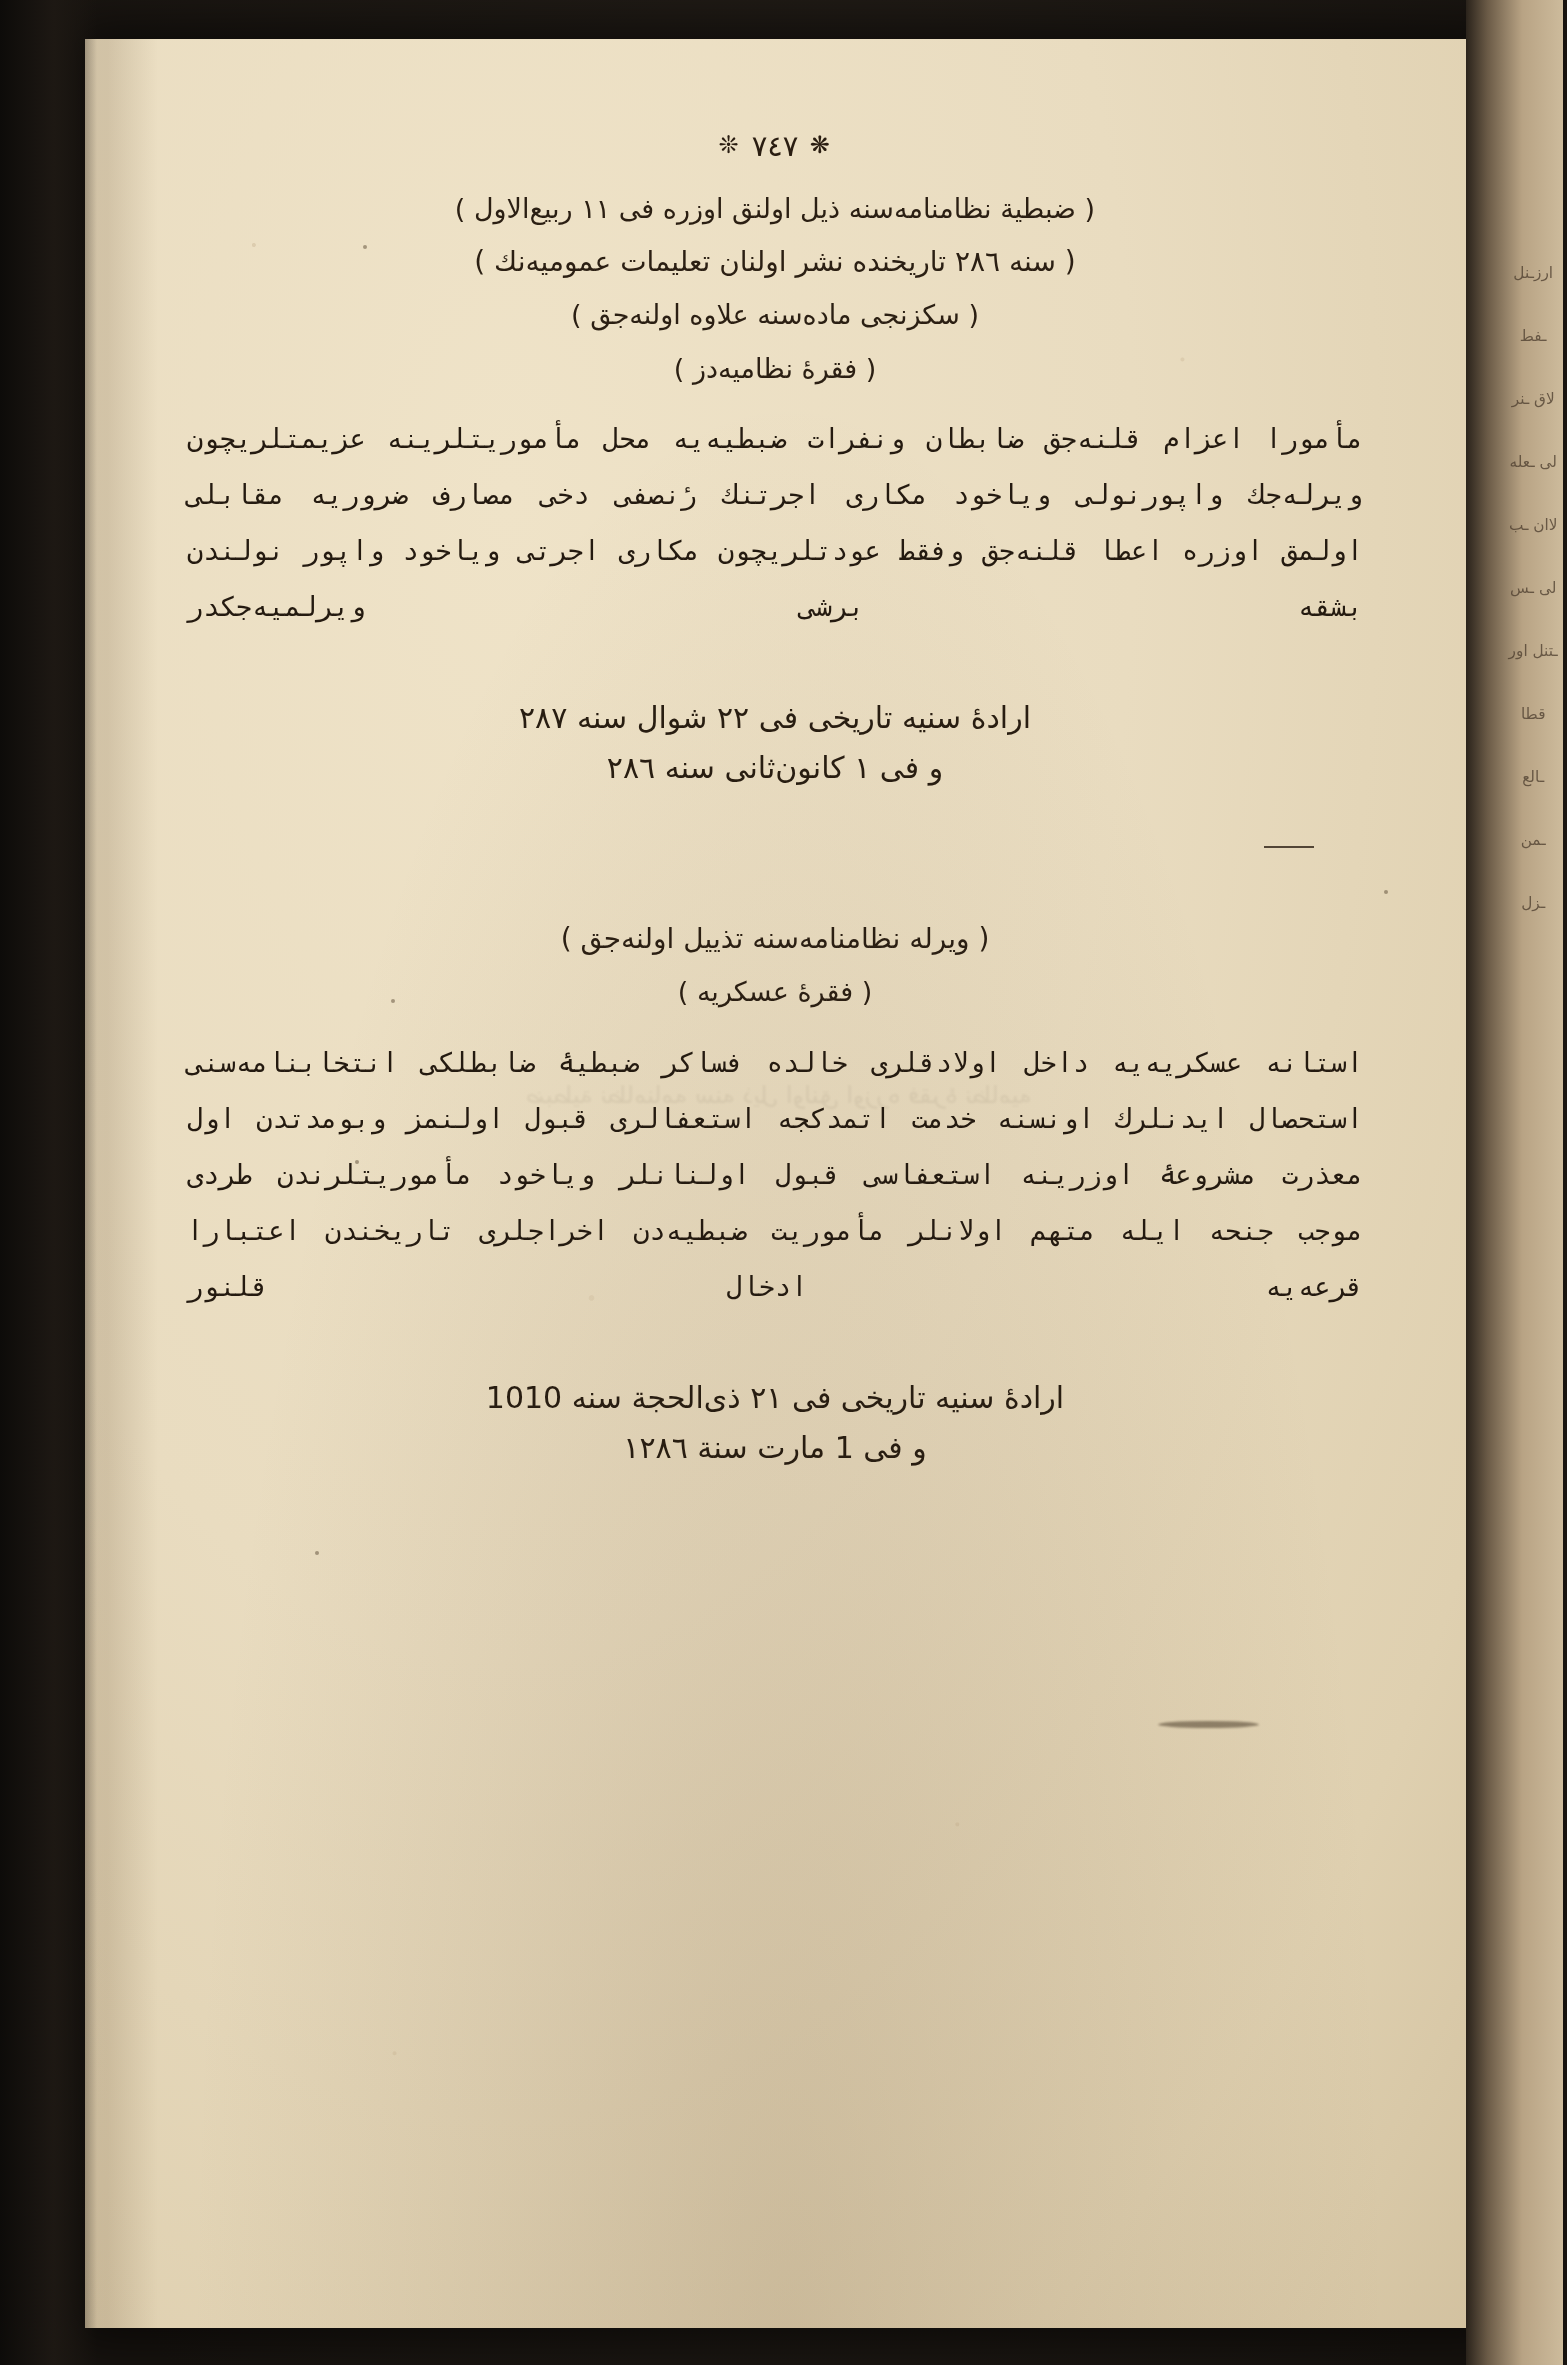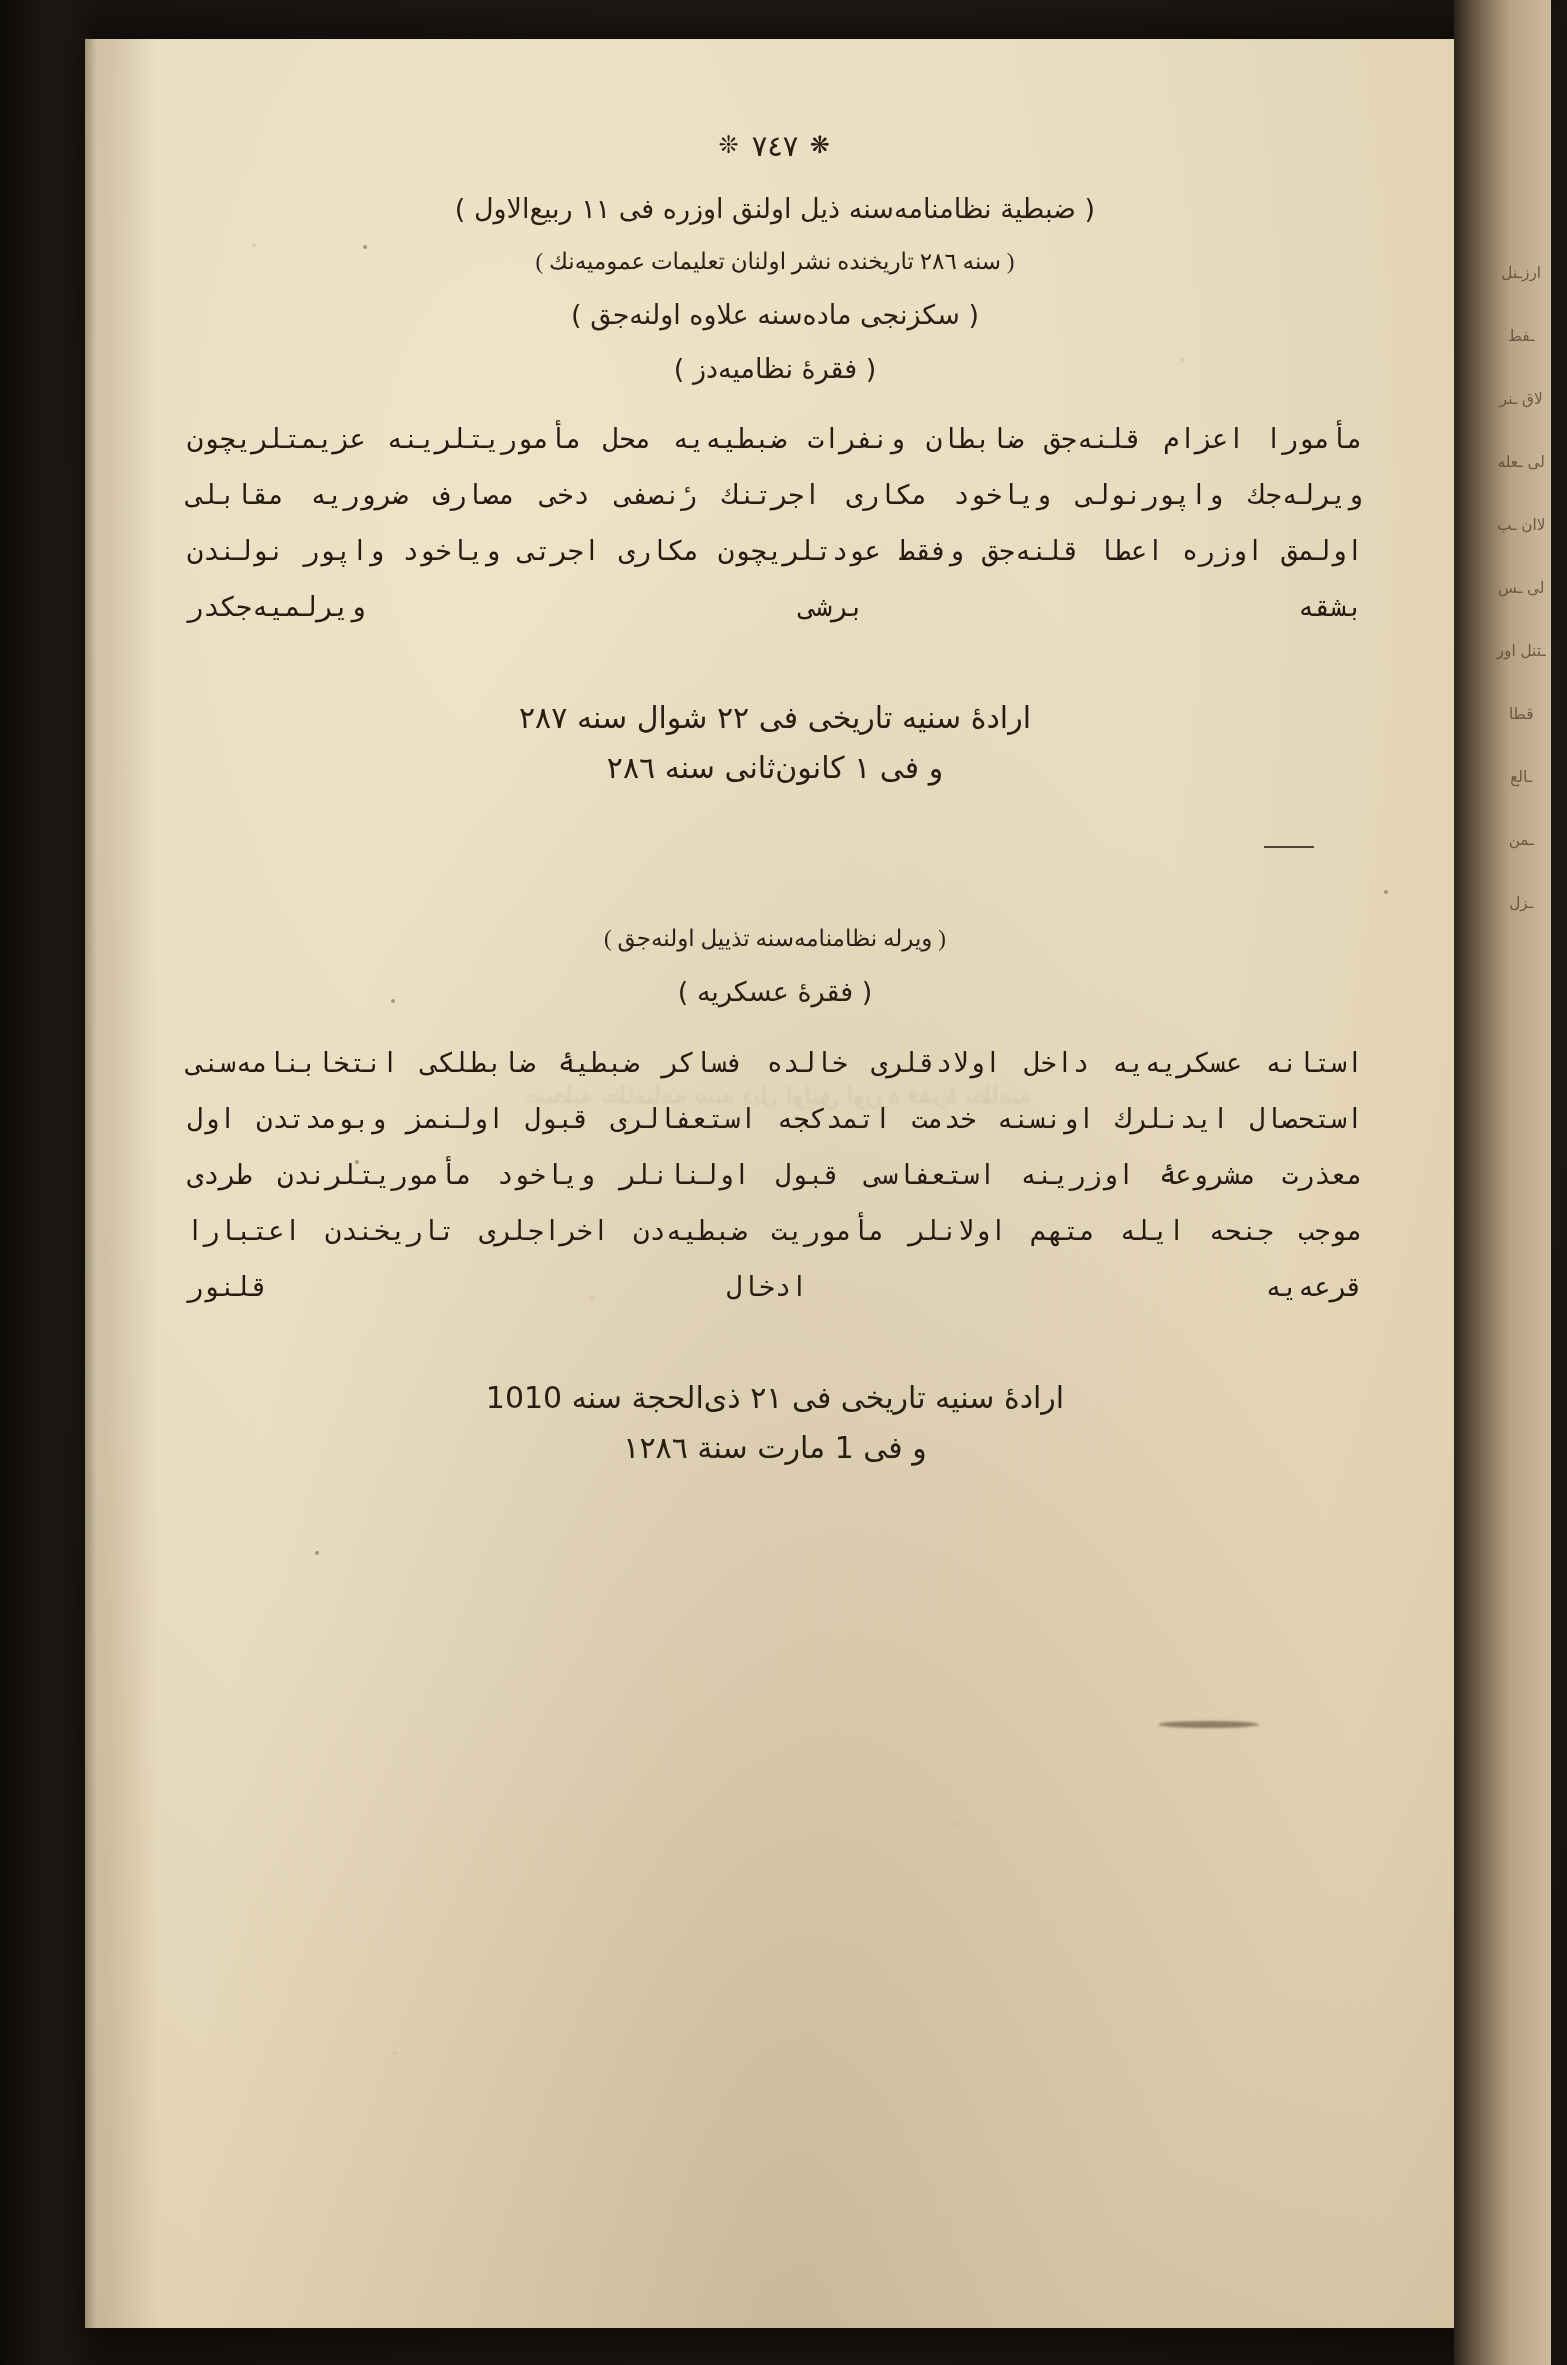--- a/index.html
+++ b/index.html
@@ -38,21 +38,21 @@
     top: 0;
     width: 97px;
     height: 100%;
     background: linear-gradient(to right, #0d0b09 0%, #1d1813 55%, rgba(40,33,26,0) 100%);
     z-index: 6;
   }
 
   
   .next-leaf {
     position: absolute;
-    right: 16px;
+    right: 4px;
     top: 0;
     width: 97px;
     height: 100%;
     background: linear-gradient(to left, #cdbb9c 0%, #b8a384 42%, #6a5a46 78%, #2a231b 100%);
     z-index: 5;
     overflow: hidden;
   }
   .next-leaf .bleed-col {
     position: absolute;
     right: 4.8px;
@@ -138,21 +138,21 @@
     color: #2a1d11;
   }
 
   .heading-line {
     font-size: 27px;
     line-height: 50px;
     margin: 0 auto 3.2px auto;
     color: #2b1f13;
     white-space: nowrap;
   }
-  .heading-line.small { font-size: 23px; font-family: Liberation Serif, serif; }
+  .heading-line.small { font-size: 28px; }
 
   .body-para {
     font-size: 27px;
     line-height: 56px;
     text-align: justify;
     text-align-last: justify;
     margin: 19.4px 8px 0 8px;
     color: #241a10;
     font-family: Liberation Mono, monospace;
   }

